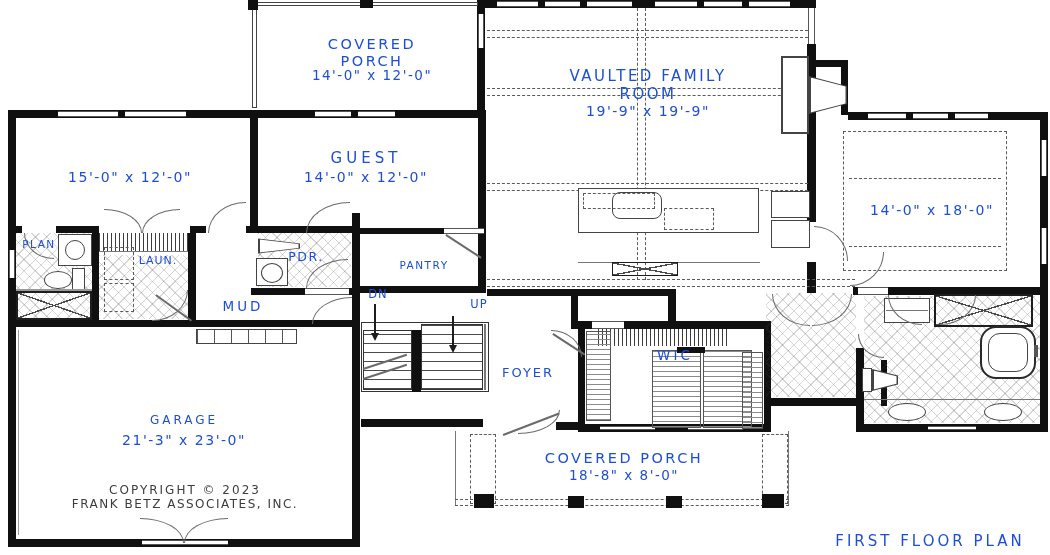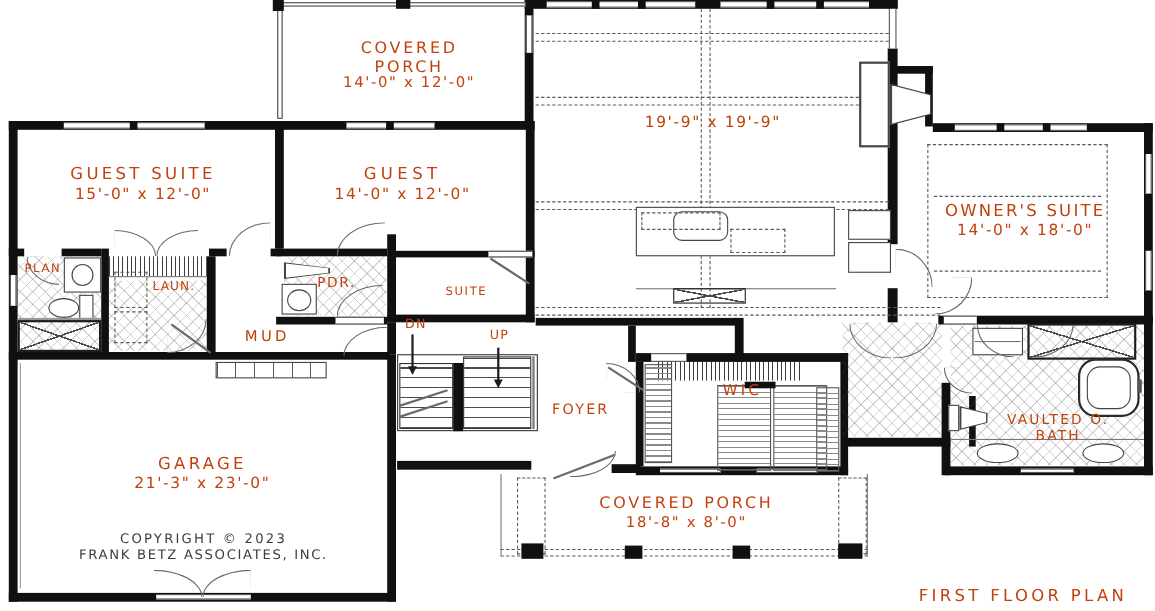--- a/index.html
+++ b/index.html
@@ -31,21 +31,21 @@
   .arc-tl{border-top:1.5px solid #6a6a6a;border-left:1.5px solid #6a6a6a;border-top-left-radius:100% 100%;}
   .arc-tr{border-top:1.5px solid #6a6a6a;border-right:1.5px solid #6a6a6a;border-top-right-radius:100% 100%;}
   .arc-bl{border-bottom:1.5px solid #6a6a6a;border-left:1.5px solid #6a6a6a;border-bottom-left-radius:100% 100%;}
   .arc-br{border-bottom:1.5px solid #6a6a6a;border-right:1.5px solid #6a6a6a;border-bottom-right-radius:100% 100%;}
   .leaf{position:absolute;height:1.5px;background:#6a6a6a;transform-origin:left center;}
   .oval{position:absolute;border:1px solid #444;border-radius:50%;background:#fff;box-sizing:border-box;}
   .tub{position:absolute;border:2px solid #2a2a2a;border-radius:16px;background:#fff;box-sizing:border-box;}
   .tubin{position:absolute;border:1px solid #444;border-radius:12px;background:#fff;box-sizing:border-box;}
   .trap{position:absolute;}
   .ah{position:absolute;width:0;height:0;border-left:4px solid transparent;border-right:4px solid transparent;border-top:8px solid #1d1d1d;}
-  .lbl{position:absolute;color:#c2410c;white-space:nowrap;text-align:center;line-height:1.18;
+  .lbl{position:absolute;color:#1d4ed8;white-space:nowrap;text-align:center;line-height:1.18;
        transform:translateX(-50%);}
   .wrap{white-space:normal;}
 </style>
 </head>
 <body>
 
 <div id="plan">
 
   <div class="w" style="left:8px;top:110px;width:478px;height:8px"></div>
   <div class="w" style="left:8px;top:110px;width:8px;height:216px"></div>
@@ -240,46 +240,44 @@
   <div class="arc arc-br" style="left:850px;top:252px;width:34px;height:34px"></div>
   <div class="arc arc-bl" style="left:888px;top:295px;width:34px;height:30px"></div>
   <div class="arc arc-br" style="left:940px;top:295px;width:36px;height:30px"></div>
   <div class="arc arc-bl" style="left:858px;top:334px;width:26px;height:24px"></div>
   <div class="arc arc-tr" style="left:140px;top:518px;width:44px;height:25px"></div>
   <div class="arc arc-tl" style="left:184px;top:518px;width:44px;height:25px"></div>
 
   <div class="lbl wrap" style="left:372px;top:36px;width:122px;font-size:14.5px;letter-spacing:2.5px">COVERED PORCH</div>
   <div class="lbl" style="left:372px;top:68px;font-size:13.5px;letter-spacing:1.5px">14'-0" x 12'-0"</div>
 
+  <div class="lbl wrap" style="left:648px;top:68px;width:170px;font-size:15px;letter-spacing:2.5px">VAULTED FAMILY ROOM</div>
   <div class="lbl" style="left:648px;top:103px;font-size:14px;letter-spacing:1.5px">19'-9" x 19'-9"</div>
 
-  <div class="lbl" style="left:130px;top:150px;font-size:15px;letter-spacing:3px">GUEST SUITE</div>
   <div class="lbl" style="left:130px;top:169px;font-size:14px;letter-spacing:1.5px">15'-0" x 12'-0"</div>
 
   <div class="lbl" style="left:366px;top:150px;font-size:15px;letter-spacing:4px">GUEST</div>
   <div class="lbl" style="left:366px;top:169px;font-size:14px;letter-spacing:1.5px">14'-0" x 12'-0"</div>
 
-  <div class="lbl" style="left:932px;top:183px;font-size:15px;letter-spacing:2px">OWNER'S SUITE</div>
   <div class="lbl" style="left:932px;top:202px;font-size:14px;letter-spacing:1.5px">14'-0" x 18'-0"</div>
 
 
   <div class="lbl" style="left:39px;top:238px;font-size:10.5px;letter-spacing:1.5px">PLAN</div>
   <div class="lbl" style="left:158px;top:255px;font-size:11px;letter-spacing:1px">LAUN.</div>
   <div class="lbl" style="left:306px;top:250px;font-size:12.5px;letter-spacing:1.5px">PDR.</div>
-  <div class="lbl" style="left:424px;top:259px;font-size:10.5px;letter-spacing:1.5px">SUITE</div>
+  <div class="lbl" style="left:424px;top:259px;font-size:10.5px;letter-spacing:1.5px">PANTRY</div>
   <div class="lbl" style="left:243px;top:299px;font-size:13.5px;letter-spacing:3px">MUD</div>
 
   <div class="lbl" style="left:378px;top:288px;font-size:11.5px;letter-spacing:1px">DN</div>
-  <div class="lbl" style="left:454px;top:298px;font-size:11.5px;letter-spacing:1px">UP</div>
+  <div class="lbl" style="left:479px;top:298px;font-size:11.5px;letter-spacing:1px">UP</div>
 
   <div class="lbl" style="left:528px;top:365px;font-size:13px;letter-spacing:2px">FOYER</div>
   <div class="lbl" style="left:675px;top:348px;font-size:13.5px;letter-spacing:3px">WIC</div>
-  <div class="lbl wrap" style="left:962px;top:374px;width:102px;font-size:12.5px;letter-spacing:2px">VAULTED O. BATH</div>
-
-  <div class="lbl" style="left:184px;top:413px;font-size:15px;letter-spacing:3px">GARAGE</div>
+
+  <div class="lbl" style="left:184px;top:413px;font-size:12px;letter-spacing:3px">GARAGE</div>
   <div class="lbl" style="left:184px;top:432px;font-size:14px;letter-spacing:1.5px">21'-3" x 23'-0"</div>
 
   <div class="lbl" style="left:624px;top:450px;font-size:14.5px;letter-spacing:2.5px">COVERED PORCH</div>
   <div class="lbl" style="left:624px;top:468px;font-size:13.5px;letter-spacing:1.5px">18'-8" x 8'-0"</div>
 
   <div class="lbl" style="left:185px;top:483px;font-size:12px;letter-spacing:2px;color:#3c3c3c">COPYRIGHT © 2023</div>
   <div class="lbl" style="left:930px;top:533px;font-size:15px;letter-spacing:3px">FIRST FLOOR PLAN</div>
 
   <div class="lbl" style="left:185px;top:497px;font-size:12px;letter-spacing:1.5px;color:#3c3c3c">FRANK BETZ ASSOCIATES, INC.</div>
 </div>

